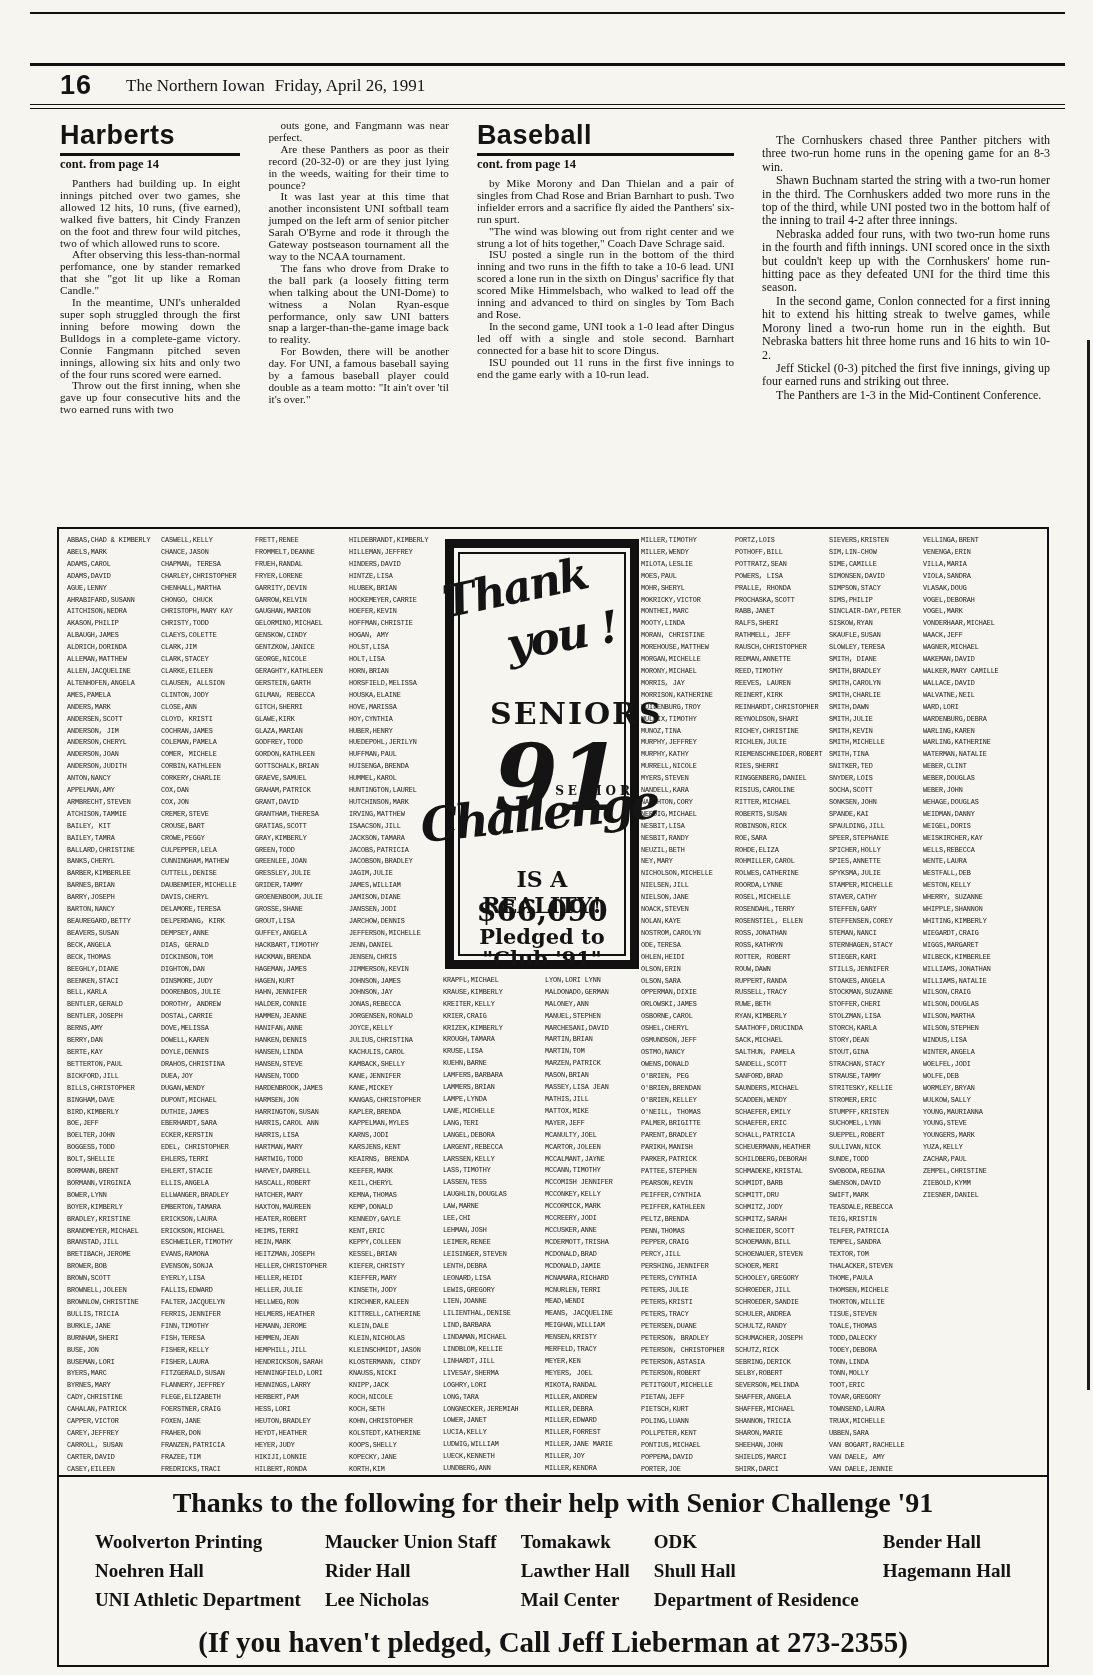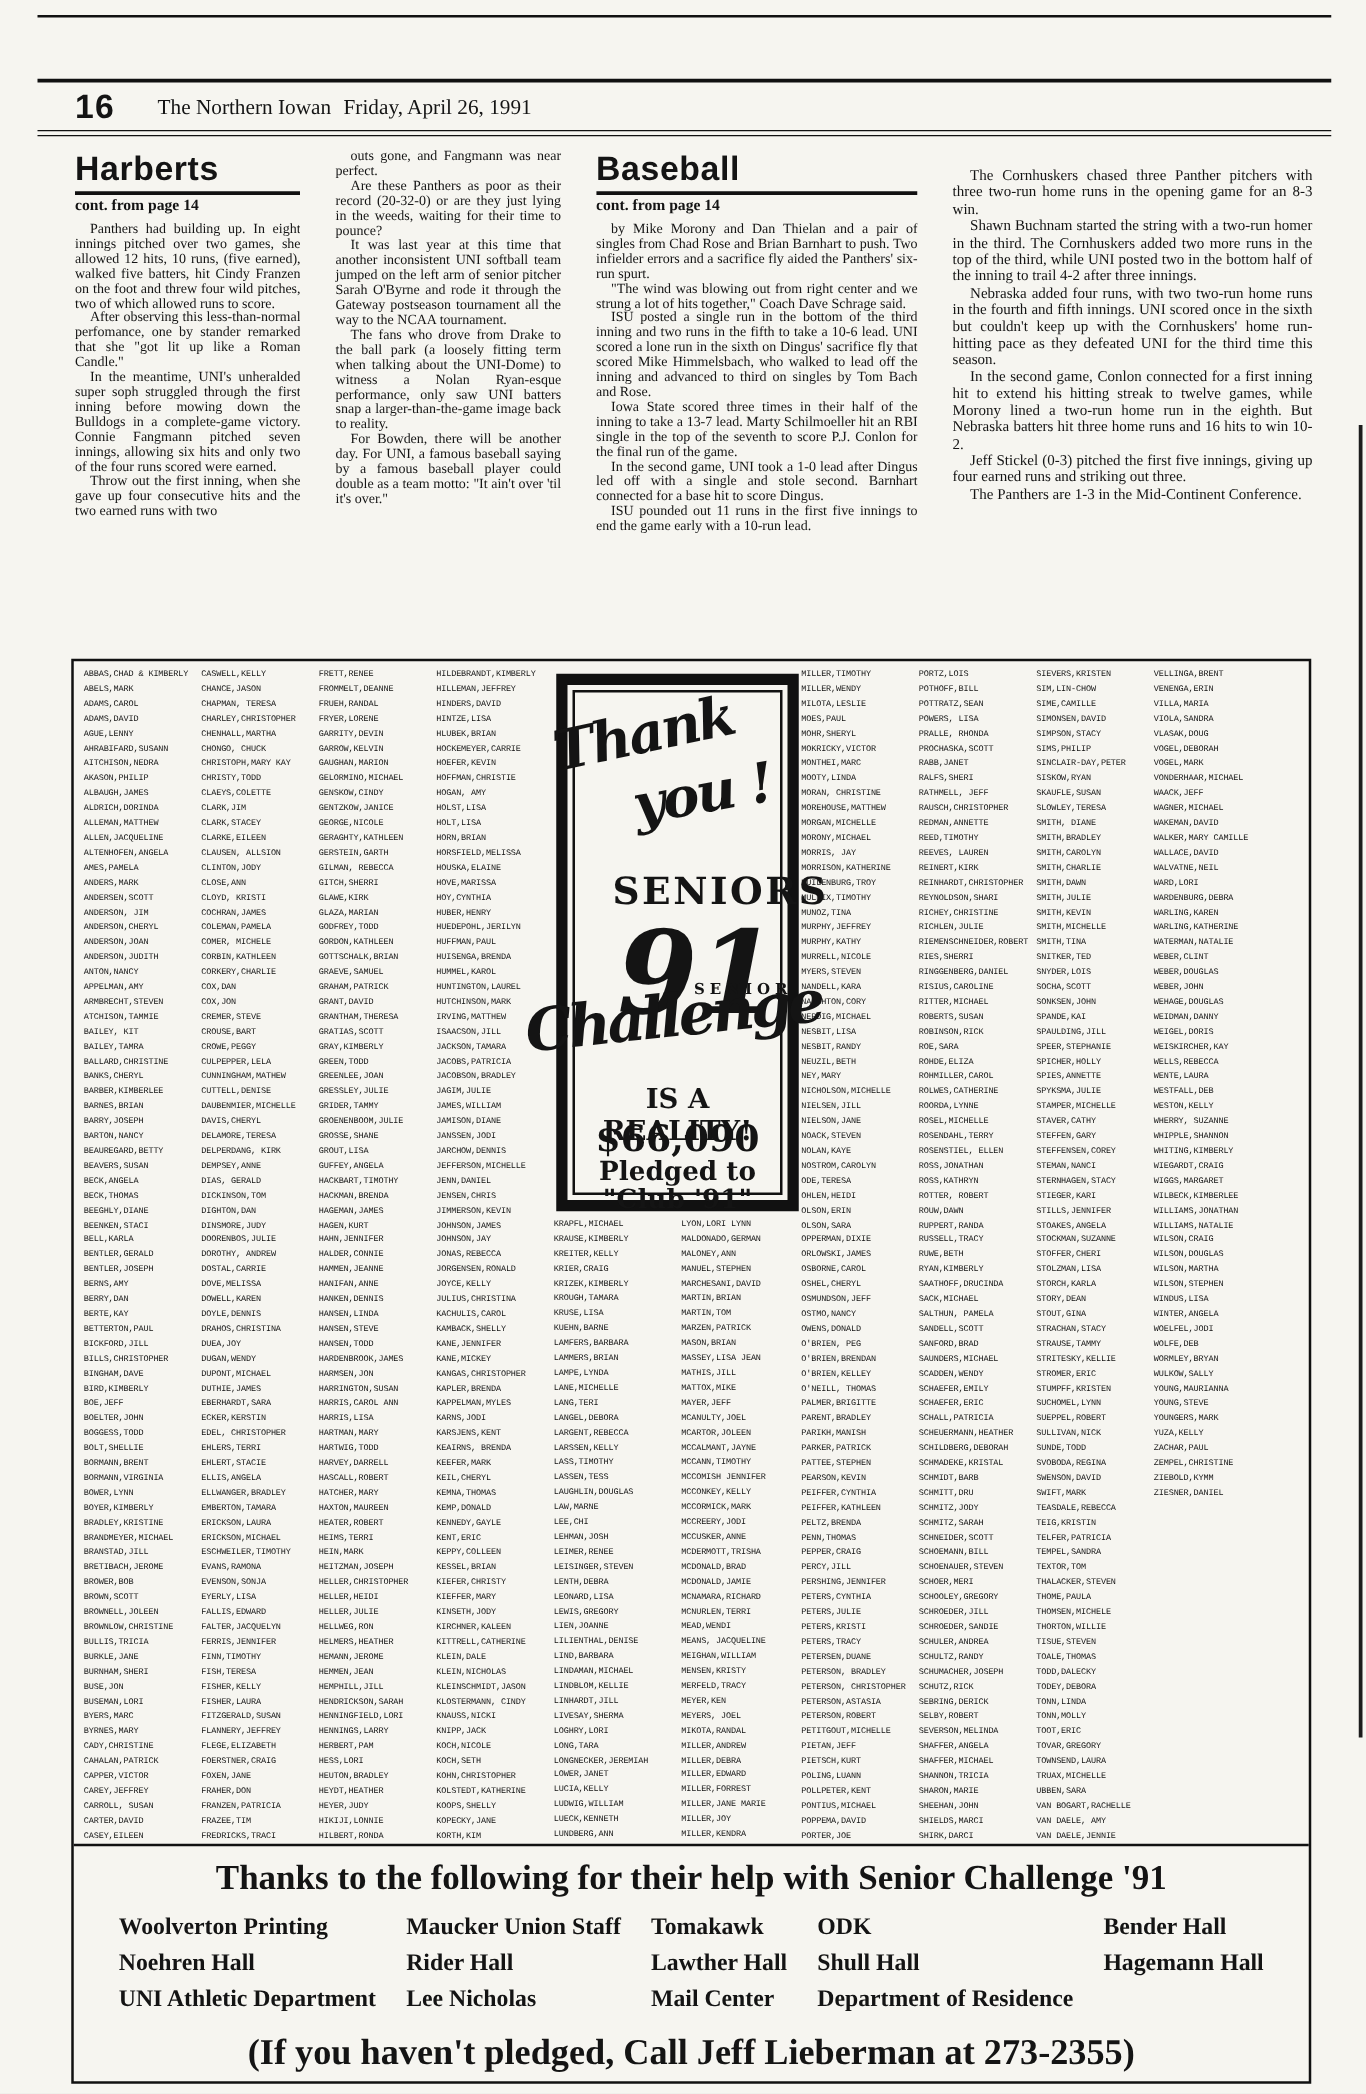--- a/index.html
+++ b/index.html
@@ -97,21 +97,20 @@
       </div>
   </div>
   <div class="acol c3">
     <h2 class="head">Baseball</h2>
     <div class="headrule"></div>
     <div class="cont">cont. from page 14</div>
     <div>
         <div class="para">by Mike Morony and Dan Thielan and a pair of singles from Chad Rose and Brian Barnhart to push. Two infielder errors and a sacrifice fly aided the Panthers' six-run spurt.</div>
         <div class="para">"The wind was blowing out from right center and we strung a lot of hits together," Coach Dave Schrage said.</div>
         <div class="para">ISU posted a single run in the bottom of the third inning and two runs in the fifth to take a 10-6 lead. UNI scored a lone run in the sixth on Dingus' sacrifice fly that scored Mike Himmelsbach, who walked to lead off the inning and advanced to third on singles by Tom Bach and Rose.</div>
-        <div class="para">Iowa State scored three times in their half of the inning to take a 13-7 lead. Marty Schilmoeller hit an RBI single in the top of the seventh to score P.J. Conlon for the final run of the game.</div>
         <div class="para">In the second game, UNI took a 1-0 lead after Dingus led off with a single and stole second. Barnhart connected for a base hit to score Dingus.</div>
         <div class="para">ISU pounded out 11 runs in the first five innings to end the game early with a 10-run lead.</div>
       </div>
   </div>
   <div class="acol c4">
     <div>
         <div class="para">The Cornhuskers chased three Panther pitchers with three two-run home runs in the opening game for an 8-3 win.</div>
         <div class="para">Shawn Buchnam started the string with a two-run homer in the third. The Cornhuskers added two more runs in the top of the third, while UNI posted two in the bottom half of the inning to trail 4-2 after three innings.</div>
         <div class="para">Nebraska added four runs, with two two-run home runs in the fourth and fifth innings. UNI scored once in the sixth but couldn't keep up with the Cornhuskers' home run-hitting pace as they defeated UNI for the third time this season.</div>
         <div class="para">In the second game, Conlon connected for a first inning hit to extend his hitting streak to twelve games, while Morony lined a two-run home run in the eighth. But Nebraska batters hit three home runs and 16 hits to win 10-2.</div>

